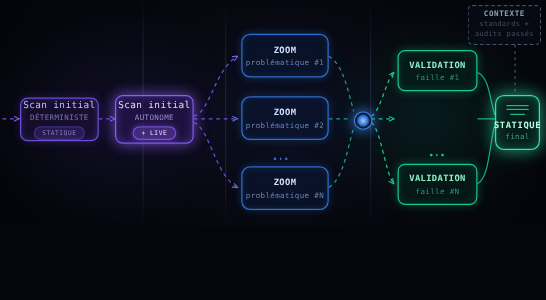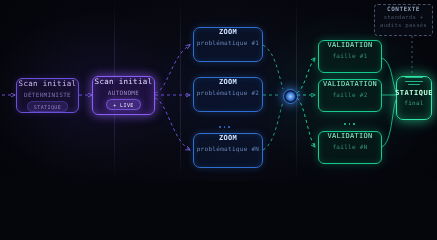--- a/index.html
+++ b/index.html
@@ -15,21 +15,21 @@
       radial-gradient(ellipse 120px 130px at 230px 95px, rgba(20,60,160,0.09), rgba(0,0,0,0) 70%),
       radial-gradient(ellipse 260px 180px at 218px 90px, #0a0b16 0%, #06070e 60%, #04050a 100%);
     overflow:hidden;
   }
   
   .zone-sep{position:absolute;top:0;bottom:0;width:1px;
     background:linear-gradient(to bottom, rgba(120,130,200,0) 0%, rgba(120,130,200,0.16) 25%, rgba(120,130,200,0.16) 75%, rgba(120,130,200,0) 100%);}
 
   
   .node{position:absolute;box-sizing:border-box;border-radius:6px;
-    display:flex;flex-direction:column;align-items:center;justify-content:flex-start;
+    display:flex;flex-direction:column;align-items:center;justify-content:center;
     text-align:center;letter-spacing:0.3px;}
   .node .t{font-weight:normal;}
   .node .s{opacity:.78;}
 
   
   .n-purple{border:1px solid #6c4fd8;background:rgba(30,18,62,0.55);
     box-shadow:0 0 6px rgba(108,79,216,0.30) inset,0 0 7px rgba(108,79,216,0.22);}
   .n-purple .t{color:#cdbdf6;font-size:7.5px;}
   .n-purple .s{color:#9b8bd6;font-size:6px;margin-top:3px;}
   .n-purple-bright{border:1px solid #8b5cf6;background:rgba(42,22,86,0.6);
@@ -45,21 +45,21 @@
 
   
   .n-blue{border:1px solid #2f6fd0;background:rgba(10,22,50,0.62);border-radius:7px;
     box-shadow:0 0 7px rgba(47,111,208,0.30),0 0 6px rgba(47,111,208,0.20) inset;}
   .n-blue .t{color:#cfe0ff;font-size:7px;font-weight:bold;}
   .n-blue .s{color:#7fa2dd;font-size:6px;margin-top:3px;}
 
   
   .n-green{border:1px solid #18c98d;background:rgba(5,32,26,0.6);border-radius:6px;
     box-shadow:0 0 8px rgba(24,201,141,0.30),0 0 7px rgba(24,201,141,0.18) inset;}
-  .n-green .t{color:#8df2c8;font-size:7px;font-weight:normal;}
+  .n-green .t{color:#8df2c8;font-size:7px;font-weight:bold;}
   .n-green .s{color:#3fae86;font-size:6px;margin-top:3px;}
 
   
   .n-report{border:1.5px solid #2fe5a4;background:rgba(6,38,31,0.72);border-radius:7px;
     box-shadow:0 0 12px rgba(47,229,164,0.55),0 0 20px rgba(47,229,164,0.25),0 0 9px rgba(47,229,164,0.30) inset;}
   .n-report .t{color:#b6ffe0;font-size:7px;font-weight:bold;letter-spacing:.5px;}
   .n-report .s{color:#49c79a;font-size:6px;margin-top:2px;}
   .doclines{display:flex;flex-direction:column;gap:2.5px;margin-bottom:4px;align-items:center;}
   .doclines i{display:block;height:1px;background:#2fe5a4;opacity:.75;border-radius:1px;}
 
@@ -157,24 +157,20 @@
     <div class="s">problématique #N</div>
   </div>
 
   <div class="merge" style="left:283px;top:89px;"></div>
 
   <div class="node n-green" style="left:318px;top:40px;width:64px;height:33px;">
     <div class="t">VALIDATION</div>
     <div class="s">faille #1</div>
   </div>
 
-  <div class="node n-green" style="left:318px;top:79px;width:64px;height:33px;">
-    <div class="t">VALIDATATION</div>
-    <div class="s">faille #2</div>
-  </div>
 
   <div class="dots" style="left:344px;top:123px;">
     <i style="background:#18c98d;"></i>
       <i style="background:#18c98d;"></i>
       <i style="background:#18c98d;"></i>
   </div>
 
   <div class="node n-green" style="left:318px;top:131px;width:64px;height:33px;">
     <div class="t">VALIDATION</div>
     <div class="s">faille #N</div>

